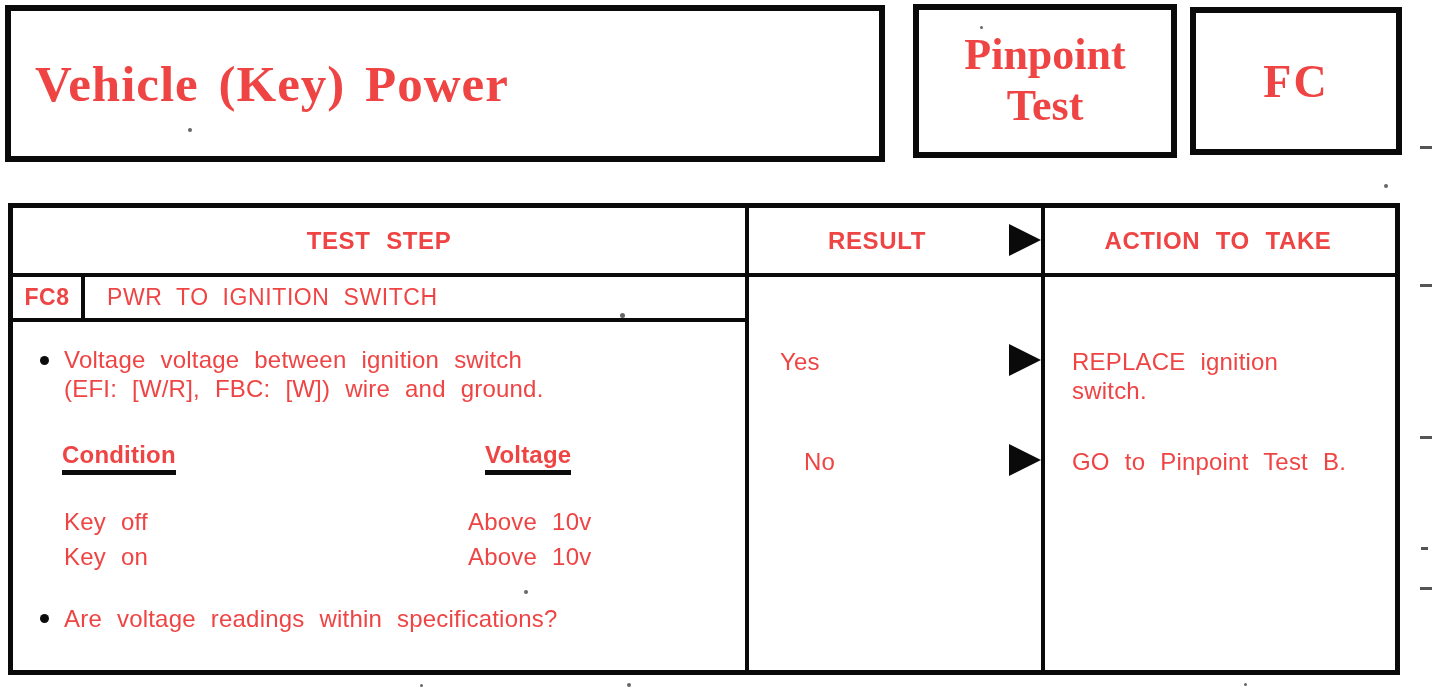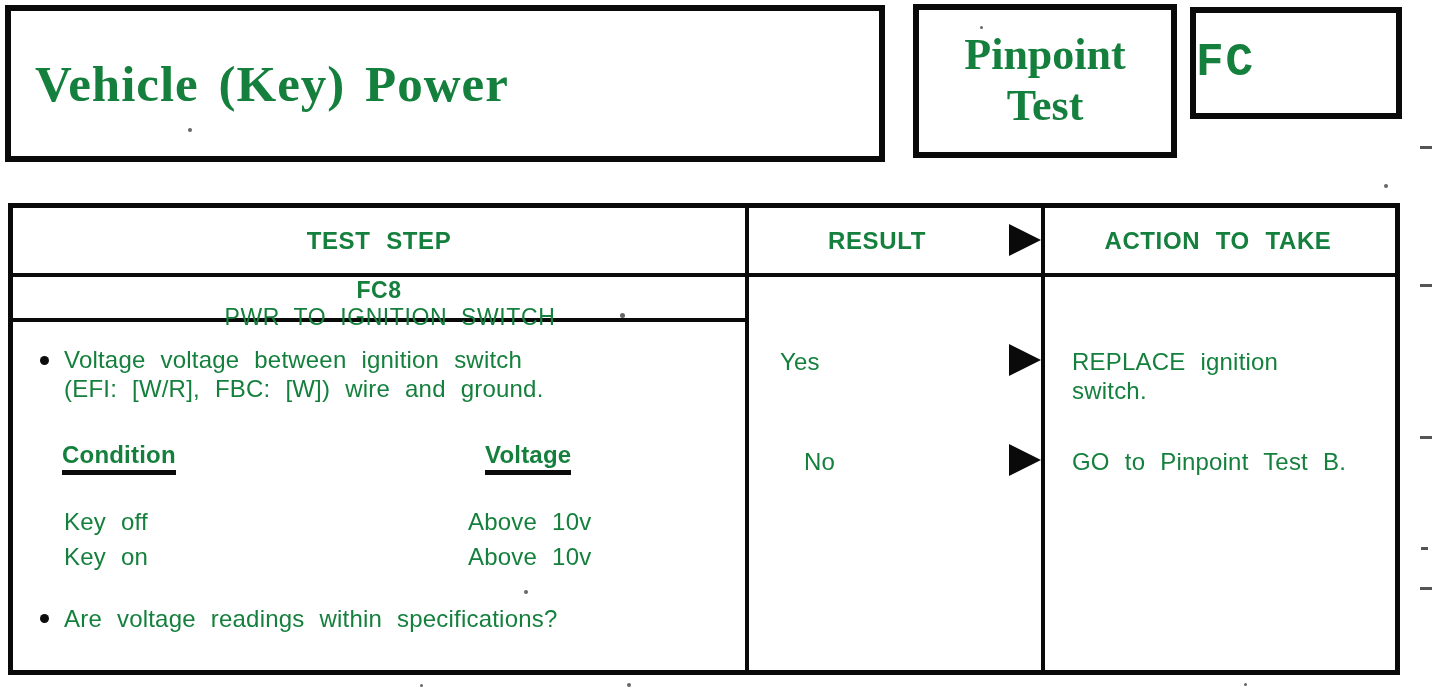--- a/index.html
+++ b/index.html
@@ -1,26 +1,26 @@
 <!DOCTYPE html>
 <html><head>
 <meta charset="utf-8">
 <style>
   html,body { margin:0; padding:0; background:#ffffff; }
   .page {
     position:relative; width:1440px; height:688px; background:#ffffff;
-    font-family:"Liberation Sans", sans-serif; color:#15803d; overflow:hidden;
+    font-family:"Liberation Sans", sans-serif; color:#ef4444; overflow:hidden;
   }
   .box { position:absolute; border:6px solid #0a0a0a; box-sizing:border-box; background:#fff; }
   .title-box { left:5px; top:5px; width:880px; height:157px; display:flex; align-items:center; padding-left:24px; }
   .title-text { font-family:"Liberation Serif", serif; font-weight:bold; font-size:51px; letter-spacing:1px; word-spacing:6px; }
   .pinpoint-box { left:913px; top:4px; width:264px; height:154px; display:flex; align-items:center; justify-content:center; }
   .pinpoint-text { font-family:"Liberation Serif", serif; font-weight:bold; font-size:44px; line-height:1.15; text-align:center; }
-  .fc-box { left:1190px; top:7px; width:212px; height:112px; display:flex; align-items:center; justify-content:flex-start;
-            font-family:Liberation Mono, monospace; font-weight:bold; font-size:46px; letter-spacing:2px; }
+  .fc-box { left:1190px; top:7px; width:212px; height:148px; display:flex; align-items:center; justify-content:center;
+            font-family:Liberation Serif, serif; font-weight:bold; font-size:46px; letter-spacing:2px; }
 
   .ptable { position:absolute; left:8px; top:203px; width:1392px; height:472px;
             border:5px solid #0a0a0a; box-sizing:border-box; background:#fff; }
   .vline { position:absolute; top:0; bottom:0; width:4px; background:#0a0a0a; }
   .v1 { left:732px; } .v2 { left:1028px; }
   .hsep { position:absolute; left:0; right:0; top:65px; height:4px; background:#0a0a0a; }
 
   .hdr { position:absolute; top:0; height:65px; display:flex; align-items:center; justify-content:center;
          font-weight:bold; font-size:24px; letter-spacing:0.6px; word-spacing:0.35em; }
   .hdr-test { left:0; width:732px; }
@@ -28,21 +28,21 @@
   .hdr-action { left:1028px; width:354px; }
 
   .tri { position:absolute; width:0; height:0;
          border-top:16px solid transparent; border-bottom:16px solid transparent; border-left:32px solid #0a0a0a; }
   .tri-hdr { left:996px; top:16px; }
   .tri-yes { left:996px; top:136px; }
   .tri-no  { left:996px; top:236px; }
 
   .step-bar { position:absolute; left:0; top:69px; width:736px; height:45px; box-sizing:border-box;
               border-bottom:4px solid #0a0a0a; border-right:4px solid #0a0a0a;
-              display:flex; align-items:center; background:#fff;flex-direction:column; }
+              display:flex; align-items:center; background:#fff; }
   .step-id { width:68px; text-align:center; font-weight:bold; font-size:23px; letter-spacing:0.5px; }
   .step-id-div { width:4px; align-self:stretch; background:#0a0a0a; }
   .step-name { padding-left:22px; font-size:23px; letter-spacing:0.6px; word-spacing:0.3em; }
 
   .t { position:absolute; font-size:24px; letter-spacing:0.2px; word-spacing:0.34em; line-height:29px; }
   .dot { position:absolute; width:9px; height:9px; background:#0c0c0c; border-radius:50%; }
   .spec-hdr { font-weight:bold; border-bottom:5px solid #0c0c0c; padding-bottom:2px; }
 
   .tick { position:absolute; height:3px; width:12px; background:#555; }
   .noise { position:absolute; background:#666; border-radius:50%; }

